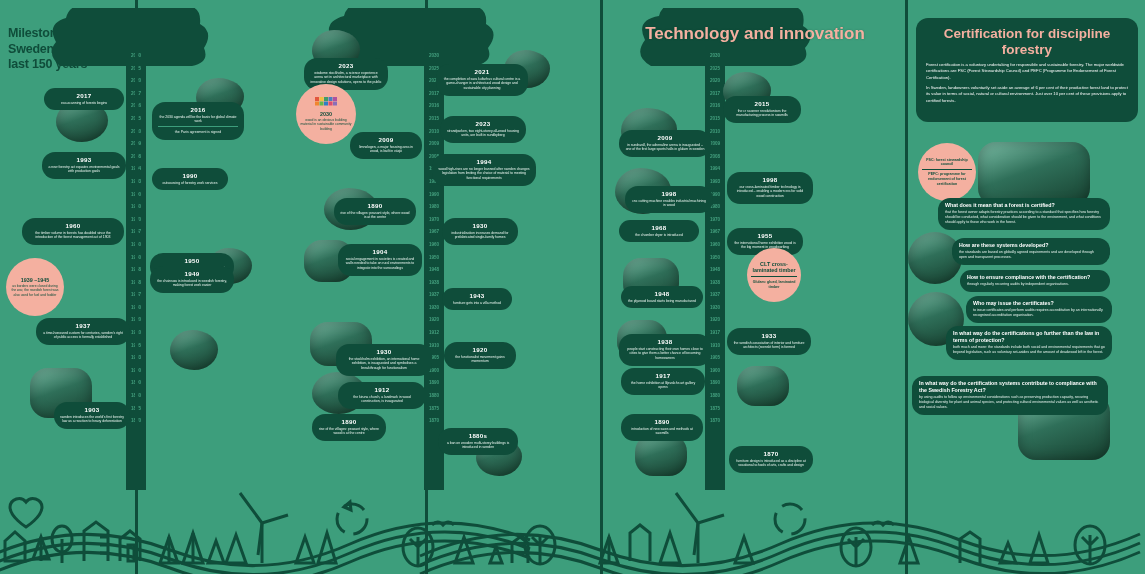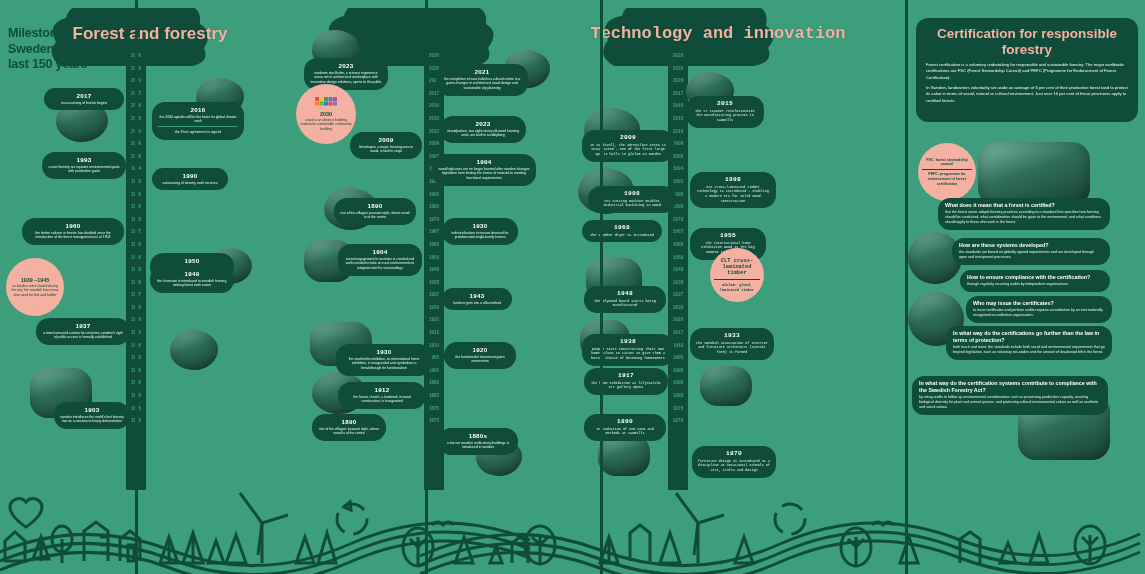--- a/index.html
+++ b/index.html
@@ -193,21 +193,20 @@
 
   <div class="divider" style="left:135px"></div>
   <div class="divider" style="left:425px"></div>
   <div class="divider" style="left:600px"></div>
   <div class="divider" style="left:905px"></div>
 
   <div class="column" style="left:0px; width:300px;">
     <svg class="col-canopy" viewBox="0 0 300 72" preserveAspectRatio="none">
       <path fill="#0f4d3a" d="M60 58 q-14 -12 -4 -24 q-10 -18 10 -24 q4 -16 24 -12 q12 -16 30 -6 q16 -14 32 -2 q20 -10 30 8 q20 -2 18 18 q14 8 4 24 q6 14 -12 18z"></path>
     </svg>
-    <div class="col-title">Forest and forestry</div>
     <div class="trunk" style="left:136px;"></div>
     <div class="years" style="left:136px;">
       <div class="yr">2030</div>
       <div class="yr" style="margin-top:8px">2025</div>
       <div class="yr" style="margin-top:8px">2020</div>
       <div class="yr" style="margin-top:8px">2017</div>
       <div class="yr" style="margin-top:8px">2016</div>
       <div class="yr" style="margin-top:8px">2015</div>
       <div class="yr" style="margin-top:8px">2010</div>
       <div class="yr" style="margin-top:8px">2009</div>
@@ -419,21 +418,21 @@
       <span class="txt">rise of the villages: peasant style, where wood is at the centre</span>
     </div>
 
     <div class="bubble" style="left:150px; top:428px; width:80px;">
       <span class="yr-lab">1880s</span>
       <span class="txt">a ban on wooden multi-storey buildings is introduced in sweden</span>
     </div>
     <div class="photo blob" style="left:188px; top:438px; width:46px; height:38px;"></div>
   </div>
 
-  <div class="column" style="left:568px; width:300px;font-family:Liberation Mono, monospace;">
+  <div class="column" style="left:605px; width:300px;">
     <svg class="col-canopy" viewBox="0 0 300 72" preserveAspectRatio="none">
       <path fill="#0f4d3a" d="M46 58 q-18 -10 -6 -26 q-10 -20 14 -24 q4 -16 26 -12 q14 -16 34 -6 q18 -14 36 -2 q22 -10 30 10 q22 -2 18 20 q14 8 2 22 q6 14 -14 18z"></path>
     </svg>
     <div class="col-title">Technology and innovation</div>
     <div class="trunk" style="left:110px;"></div>
     <div class="years" style="left:110px;">
       <div class="yr">2030</div>
       <div class="yr" style="margin-top:8px">2025</div>
       <div class="yr" style="margin-top:8px">2020</div>
       <div class="yr" style="margin-top:8px">2017</div>
@@ -533,21 +532,21 @@
     </div>
     <div class="photo soft" style="left:30px; top:434px; width:52px; height:42px;"></div>
 
     <div class="bubble" style="left:124px; top:446px; width:84px;">
       <span class="yr-lab">1870</span>
       <span class="txt">furniture design is introduced as a discipline at vocational schools of arts, crafts and design</span>
     </div>
   </div>
 
   <div class="cert-panel">
-    <div class="cert-title">Certification for responsible forestry</div>
+    <div class="cert-title">Certification for discipline forestry</div>
     <div class="cert-body">
       <p>Forest certification is a voluntary undertaking for responsible and sustainable forestry. The major worldwide certifications are FSC (Forest Stewardship Council) and PEFC (Programme for Endorsement of Forest Certification).</p>
       <p>In Sweden, landowners voluntarily set aside an average of 6 per cent of their productive forest land to protect its value in terms of social, natural or cultural environment. Just over 10 per cent of these provisions apply to certified forests.</p>
     </div>
   </div>
 
   <div class="abbr-circle">
     <span>FSC: forest stewardship council</span>
     <span class="div">PEFC: programme for endorsement of forest certification</span>
   </div>

